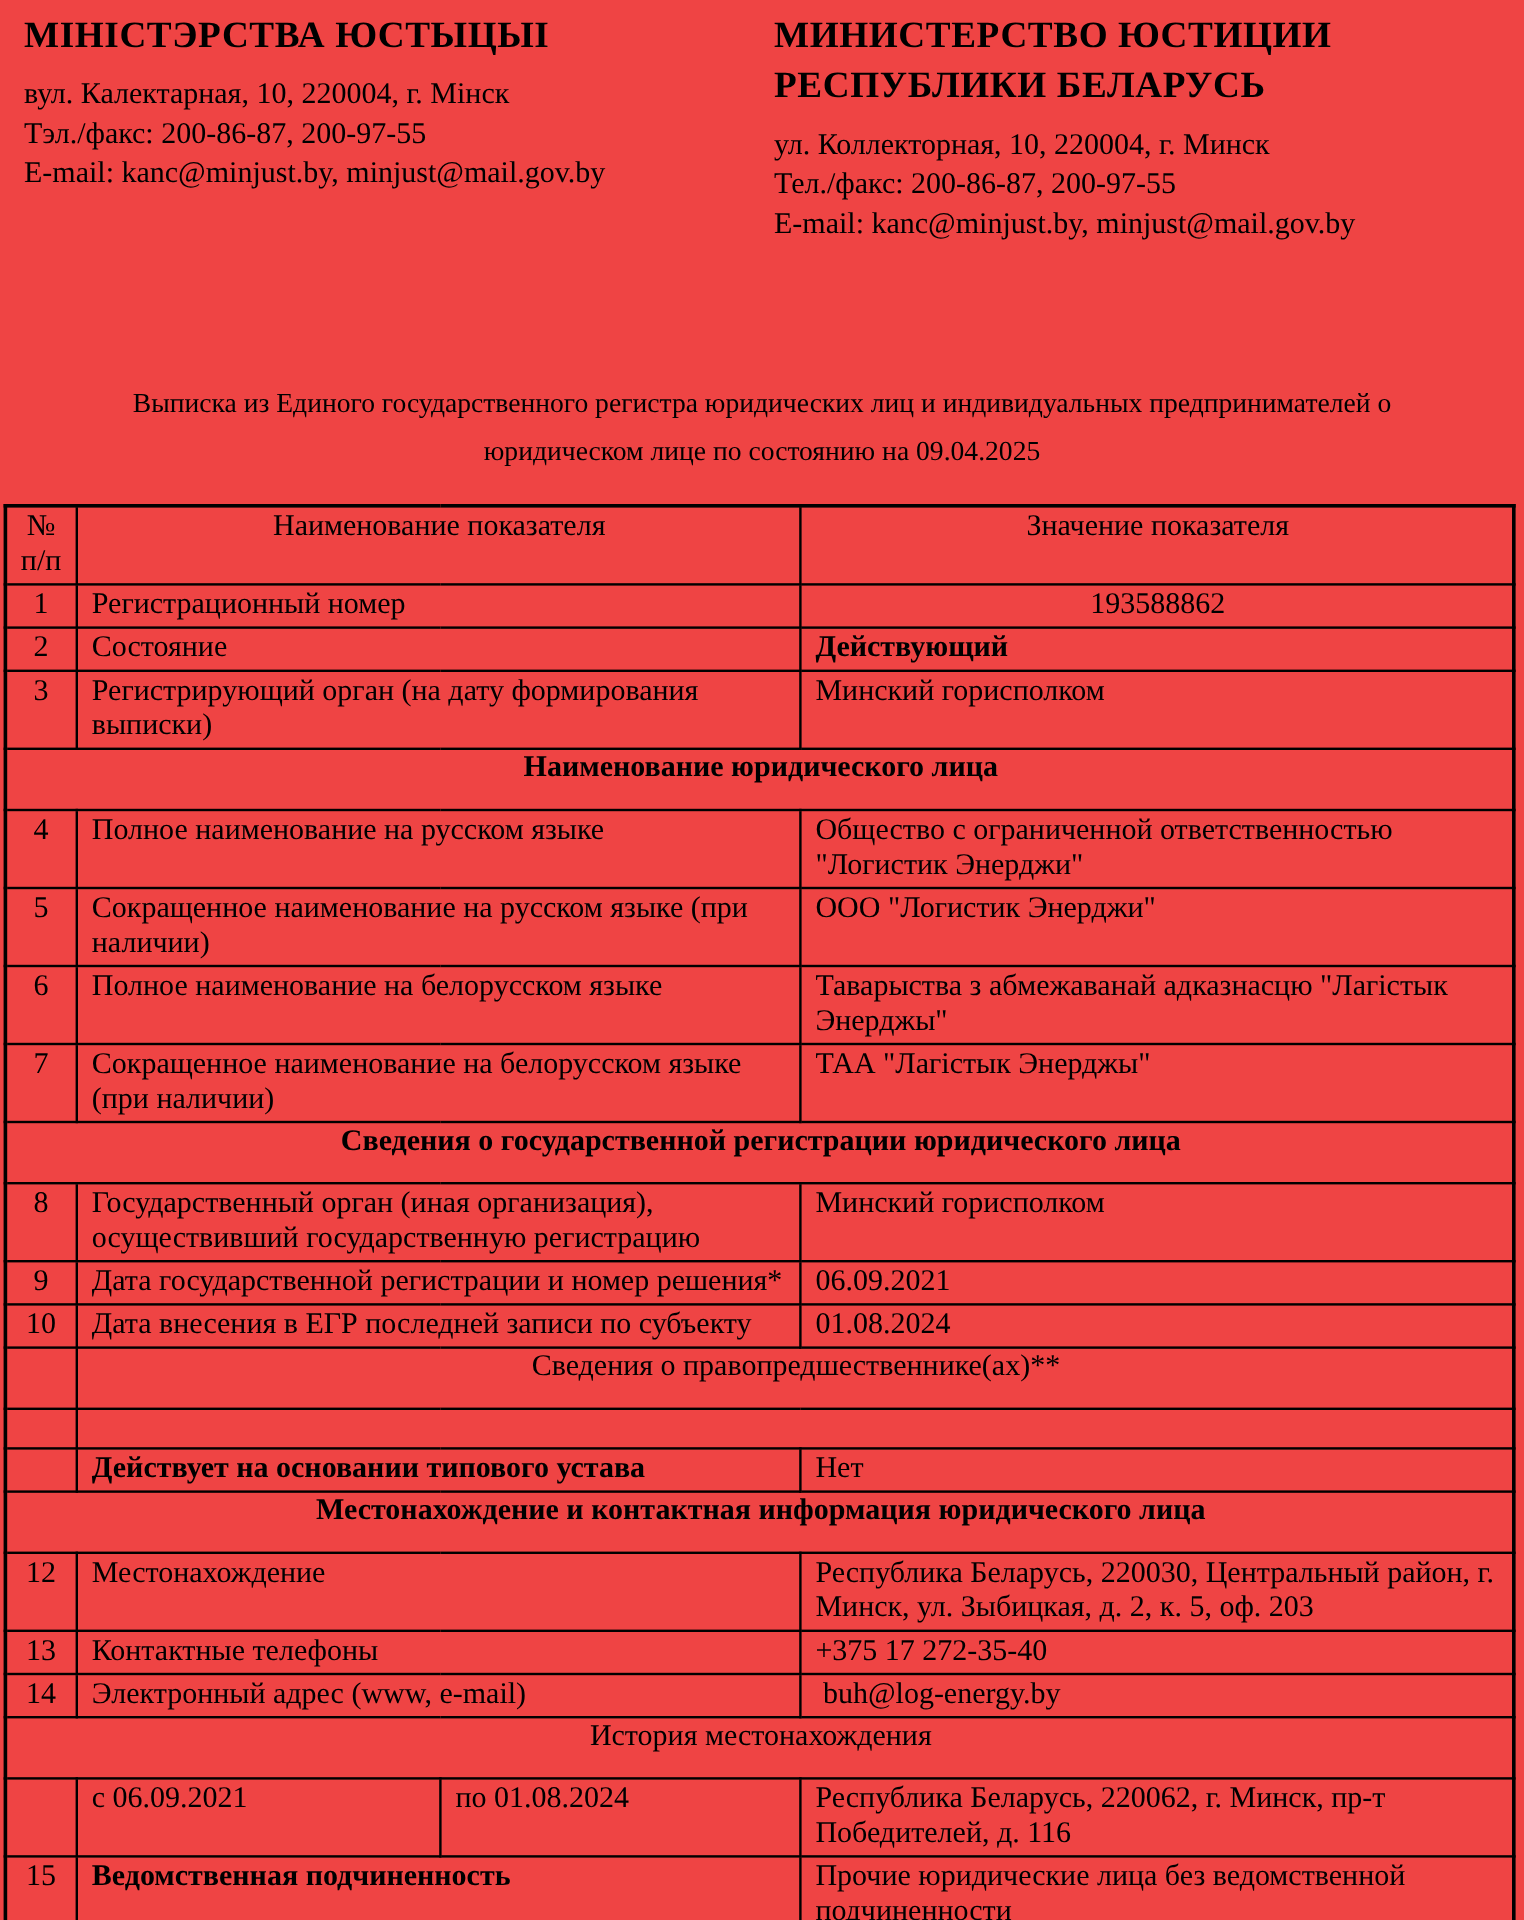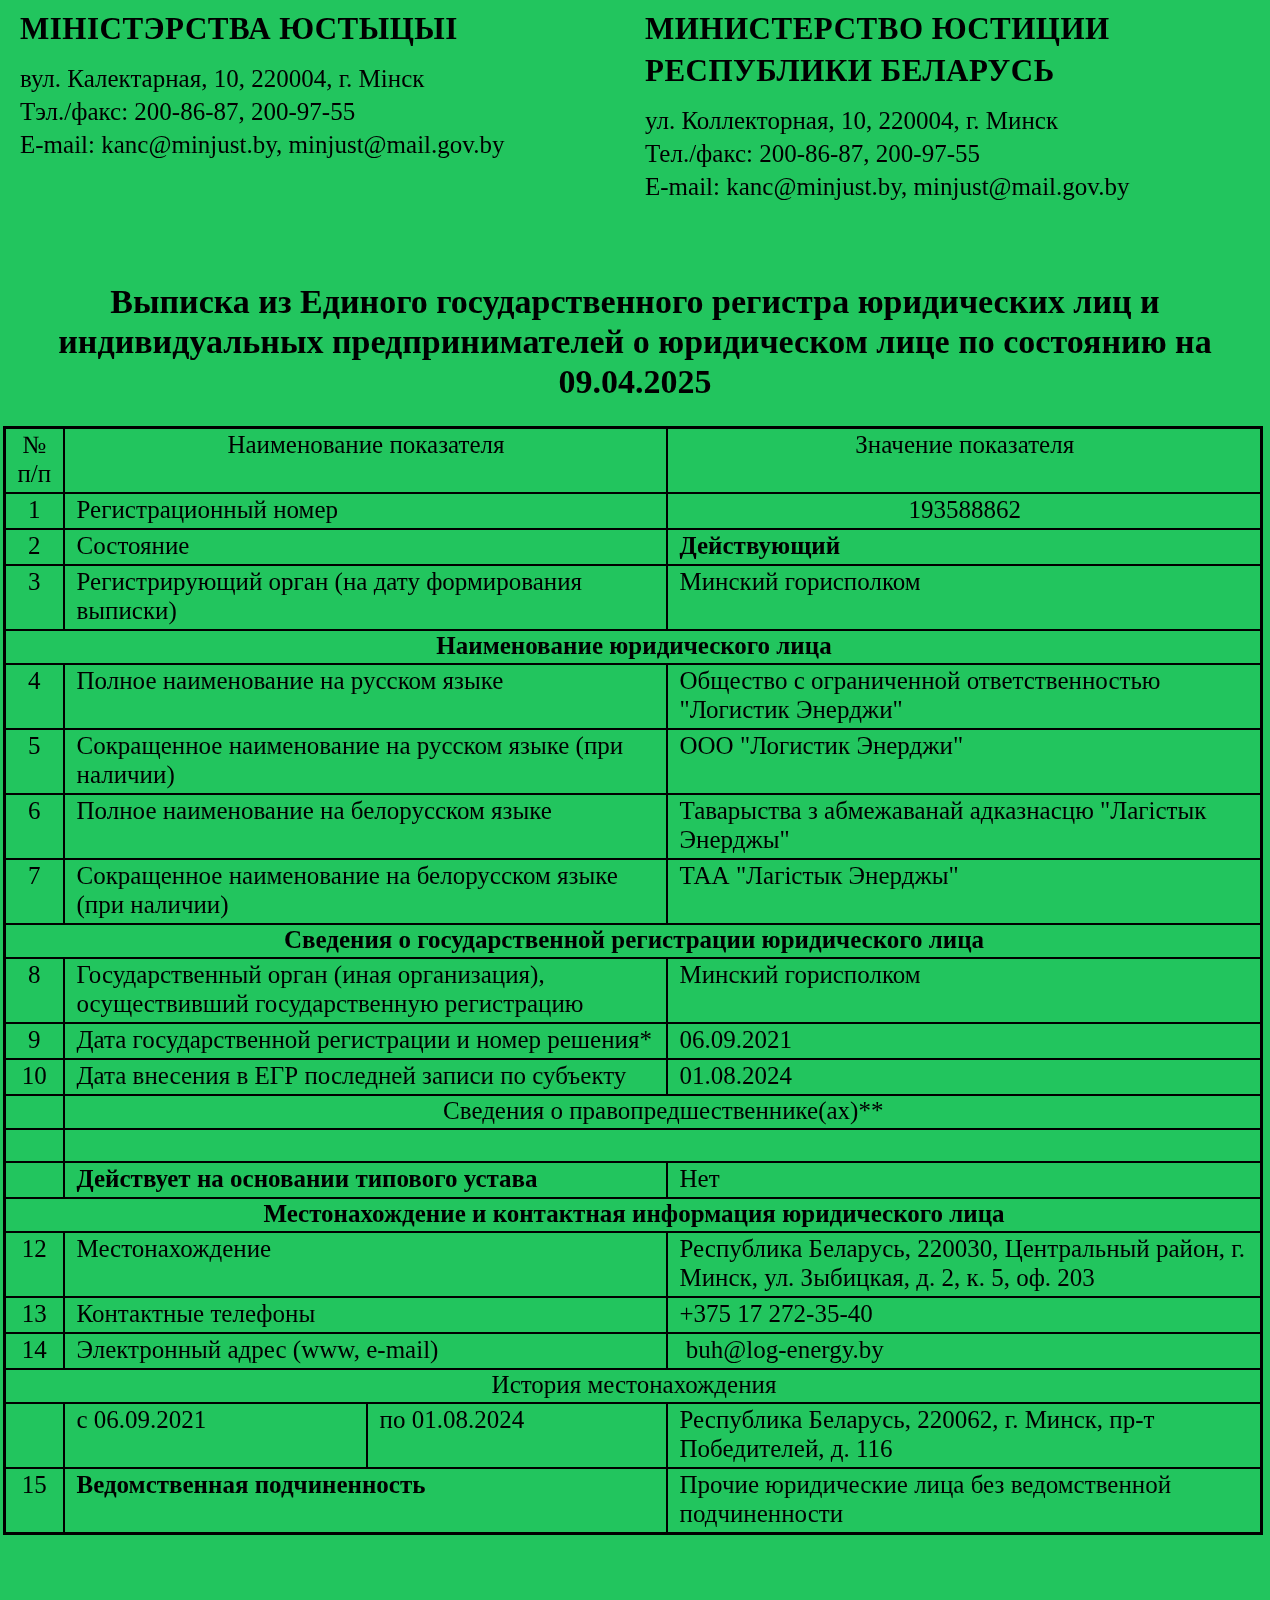--- a/index.html
+++ b/index.html
@@ -7,21 +7,21 @@
     padding: 0;
     background: #ffffff;
     color: #000000;
     font-family: "Liberation Serif", "DejaVu Serif", serif;
   }
   .page {
     position: relative;
     width: 1270px;
     height: 1600px;
     overflow: hidden;
-    background: #22c55e;
+    background: #ef4444;
   }
   
   .letterhead {
     display: flex;
     padding: 8px 10px 0 20px;
   }
   .lh-col { width: 625px; }
   .lh-col.right { width: 615px; }
   .lh-name {
     font-weight: bold;
@@ -29,25 +29,25 @@
     line-height: 42px;
     letter-spacing: 0.5px;
   }
   .lh-contacts {
     margin-top: 12px;
     font-size: 25px;
     line-height: 33px;
   }
   
   .doc-title {
-    margin: 79px auto 0 auto;
+    margin: 113px auto 0 auto;
     width: 1180px;
     text-align: center;
-    font-weight: bold;
-    font-size: 34px;
+    font-weight: normal;
+    font-size: 23px;
     line-height: 40px;
   }
   
   table.main-table {
     border-collapse: collapse;
     table-layout: fixed;
     width: 1257px;
     margin: 24px 0 0 3px;
     border: 3px solid #000;
   }
@@ -69,21 +69,21 @@
     padding-right: 2px;
   }
   td.th { text-align: center; }
   td.val { white-space: pre-wrap; }
   td.center { text-align: center; }
   .bold { font-weight: bold; }
   td.section {
     text-align: center;
     font-weight: bold;
     padding-top: 0;
-    padding-bottom: 3px;
+    padding-bottom: 20px;
   }
   td.section.regular { font-weight: normal; }
   tr.empty-row td { height: 26px; }
 </style>
 </head>
 <body>
 
 <div class="page">
 
   <div class="letterhead">

